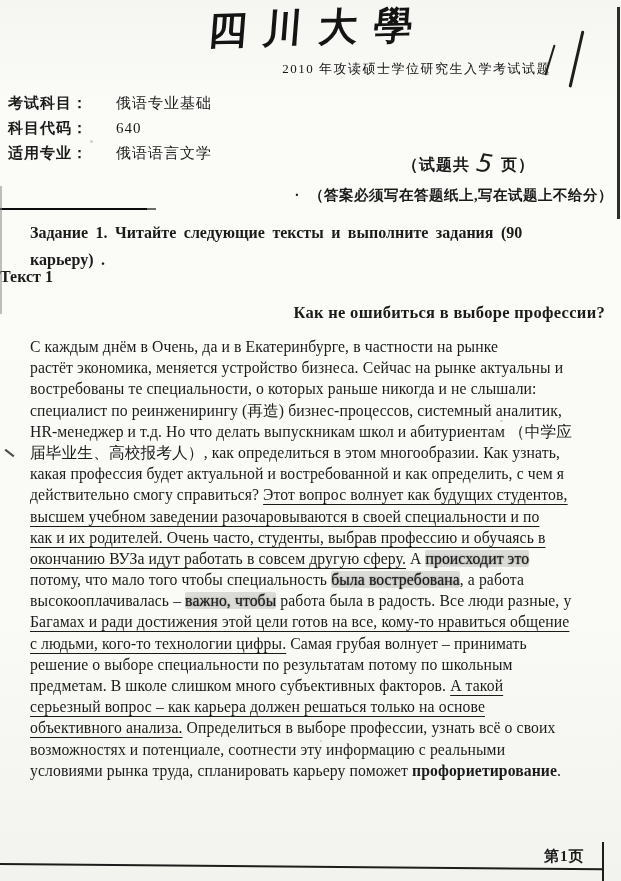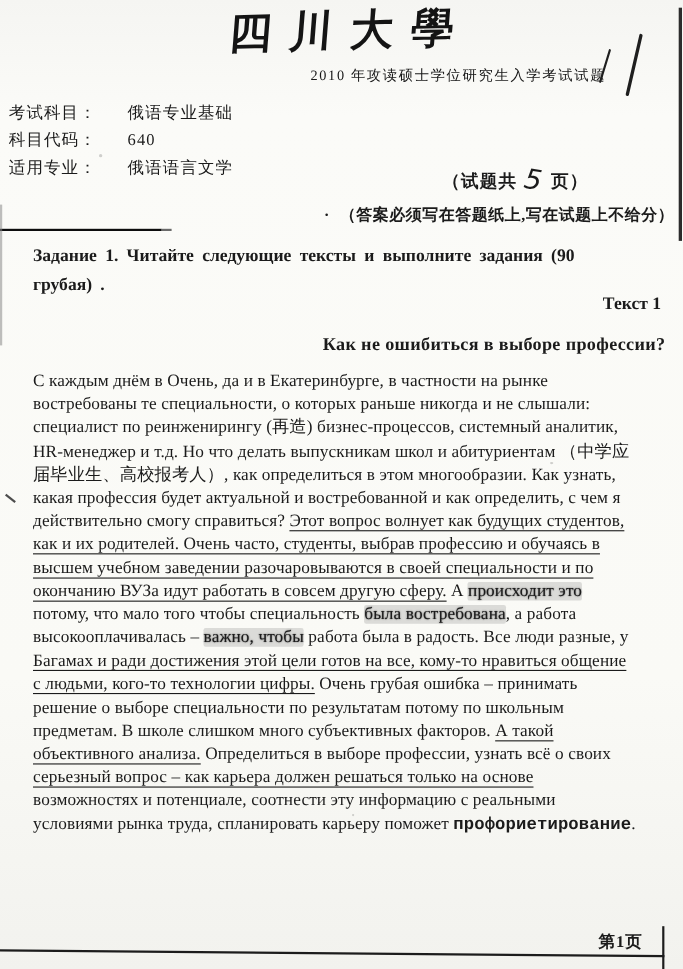--- a/index.html
+++ b/index.html
@@ -17,41 +17,41 @@
   .subtitle{
     position:absolute;top:60px;left:0;right:70px;text-align:right;
     font-size:13px;font-weight:normal;letter-spacing:1.5px;color:#151515;
   }
   .hand-mark{position:absolute;background:#1f1f1f;border-radius:2px;}
   .hand-mark.m1{left:549px;top:44px;width:2px;height:32px;transform:rotate(17deg);}
   .hand-mark.m2{left:575px;top:30px;width:2.5px;height:58px;transform:rotate(13deg);}
   
   .meta{position:absolute;left:8px;top:92px;font-size:15px;}
   .meta-row{height:25px;line-height:22px;}
-  .meta-label{font-weight:400;letter-spacing:1px;margin-top:40px;}
+  .meta-label{font-weight:700;letter-spacing:1px;margin-top:40px;}
   .meta-value{margin-left:28px;letter-spacing:1px;}
   .pages-note{position:absolute;top:149px;right:86px;font-size:16px;font-weight:600;letter-spacing:1px;white-space:nowrap;}
   .hand-five{
     display:inline-block;font-size:25px;font-weight:400;font-style:italic;
     font-family:"DejaVu Sans",sans-serif;transform:rotate(9deg) translateY(2px);
     margin:0 7px;line-height:1;
   }
   .answer-note{position:absolute;top:186px;right:8px;font-size:14.5px;font-weight:600;letter-spacing:.5px;white-space:nowrap;}
   .answer-bullet{margin-right:9px;font-weight:bold;}
   .divider{position:absolute;top:208px;left:0;width:147px;height:2px;background:#0d0d0d;}
   .divider:after{content:"";position:absolute;left:147px;top:0;width:9px;height:1.5px;background:#6a6a6a;}
   
   .task-heading{position:absolute;left:30px;top:219px;width:502px;font-size:16px;font-weight:bold;line-height:27px;word-spacing:3.5px;}
-  .text-label{position:absolute;top:268px;left:0;right:20px;text-align:right;font-size:16px;font-weight:bold;}
+  .text-label{position:absolute;top:268px;left:0;right:20px;text-align:left;font-size:16px;font-weight:bold;}
   .text-title{position:absolute;top:303px;left:0;right:16px;text-align:right;font-size:16.5px;font-weight:bold;letter-spacing:.3px;}
   
   .passage{position:absolute;left:30px;top:336px;width:578px;font-size:15.7px;}
   .tline{height:21.2px;line-height:21.2px;white-space:nowrap;letter-spacing:.1px;}
   .u{text-decoration:underline;text-decoration-thickness:1.3px;text-underline-offset:3.5px;}
-  .b{font-weight:bold;font-family:Liberation Mono, monospace;}
+  .b{font-weight:bold;}
   .smudge{background:rgba(108,108,108,.22);text-shadow:0 0 1.5px rgba(45,45,45,.85);border-radius:2px;}
   
   .footer-line{position:absolute;left:0;top:863px;width:604px;height:2px;background:#1c1c1c;transform:rotate(.5deg);transform-origin:left center;}
   .page-num{position:absolute;left:544px;top:847px;font-size:15px;font-weight:600;letter-spacing:1px;}
   .page-num-tick{position:absolute;left:602px;top:842px;width:2px;height:39px;background:#1c1c1c;}
   .right-scan-bar{position:absolute;left:617px;top:7px;width:3px;height:212px;background:#2c2c2c;}
   .left-scan-bar{position:absolute;left:0;top:186px;width:1.5px;height:128px;background:#8a8a8a;opacity:.55;}
   .left-tick{position:absolute;left:4px;top:452px;width:11px;height:2px;background:#4c4c4c;transform:rotate(38deg);}
   .speck{position:absolute;border-radius:50%;background:#9a9a96;opacity:.45;}
 </style>
@@ -77,45 +77,46 @@
   </div>
 
   <div class="answer-note">
     <span class="answer-bullet">·</span><span>（答案必须写在答题纸上,写在试题上不给分）</span>
   </div>
 
   <div class="divider"></div>
 
   <div class="task-heading">
     <div>Задание 1. Читайте следующие тексты и выполните задания (90</div>
-    <div>грубая) .</div>
+    <div>карьеру) .</div>
   </div>
 
   <div class="text-label">Текст 1</div>
   <div class="text-title">Как не ошибиться в выборе профессии?</div>
 
   <div class="passage">
       <div class="tline"><span>С каждым днём в Очень, да и в Екатеринбурге, в частности на рынке</span></div>
+      <div class="tline"><span>растёт экономика, меняется устройство бизнеса. Сейчас на рынке актуальны и</span></div>
       <div class="tline"><span>востребованы те специальности, о которых раньше никогда и не слышали:</span></div>
       <div class="tline"><span>специалист по реинженирингу (再造) бизнес-процессов, системный аналитик,</span></div>
       <div class="tline"><span>HR-менеджер и т.д. Но что делать выпускникам школ и абитуриентам （中学应</span></div>
       <div class="tline"><span>届毕业生、高校报考人）, как определиться в этом многообразии. Как узнать,</span></div>
       <div class="tline"><span>какая профессия будет актуальной и востребованной и как определить, с чем я</span></div>
       <div class="tline"><span>действительно смогу справиться? </span><span class="u">Этот вопрос волнует как будущих студентов,</span></div>
+      <div class="tline"><span class="u">высшем учебном заведении разочаровываются в своей специальности и по</span></div>
       <div class="tline"><span class="u">как и их родителей. Очень часто, студенты, выбрав профессию и обучаясь в</span></div>
-      <div class="tline"><span class="u">высшем учебном заведении разочаровываются в своей специальности и по</span></div>
       <div class="tline"><span class="u">окончанию ВУЗа идут работать в совсем другую сферу.</span><span> А </span><span class="smudge">происходит это</span></div>
       <div class="tline"><span>потому, что мало того чтобы специальность </span><span class="smudge">была востребована</span><span>, а работа</span></div>
       <div class="tline"><span>высокооплачивалась – </span><span class="smudge">важно, чтобы</span><span> работа была в радость. Все люди разные, у</span></div>
       <div class="tline"><span class="u">Багамах и ради достижения этой цели готов на все, кому-то нравиться общение</span></div>
-      <div class="tline"><span class="u">с людьми, кого-то технологии цифры.</span><span> Очень грубая ошибка – принимать</span></div>
+      <div class="tline"><span class="u">с людьми, кого-то технологии цифры.</span><span> Самая грубая волнует – принимать</span></div>
       <div class="tline"><span>решение о выборе специальности по результатам потому по школьным</span></div>
       <div class="tline"><span>предметам. В школе слишком много субъективных факторов. </span><span class="u">А такой</span></div>
+      <div class="tline"><span class="u">серьезный вопрос – как карьера должен решаться только на основе</span></div>
       <div class="tline"><span class="u">объективного анализа.</span><span> Определиться в выборе профессии, узнать всё о своих</span></div>
-      <div class="tline"><span class="u">серьезный вопрос – как карьера должен решаться только на основе</span></div>
       <div class="tline"><span>возможностях и потенциале, соотнести эту информацию с реальными</span></div>
       <div class="tline"><span>условиями рынка труда, спланировать карьеру поможет </span><span class="b">профориетирование</span><span>.</span></div>
     </div>
 
   <div class="footer-line"></div>
   <div class="page-num">第1页</div>
   <div class="page-num-tick"></div>
 
   <div class="right-scan-bar"></div>
   <div class="left-scan-bar"></div>

